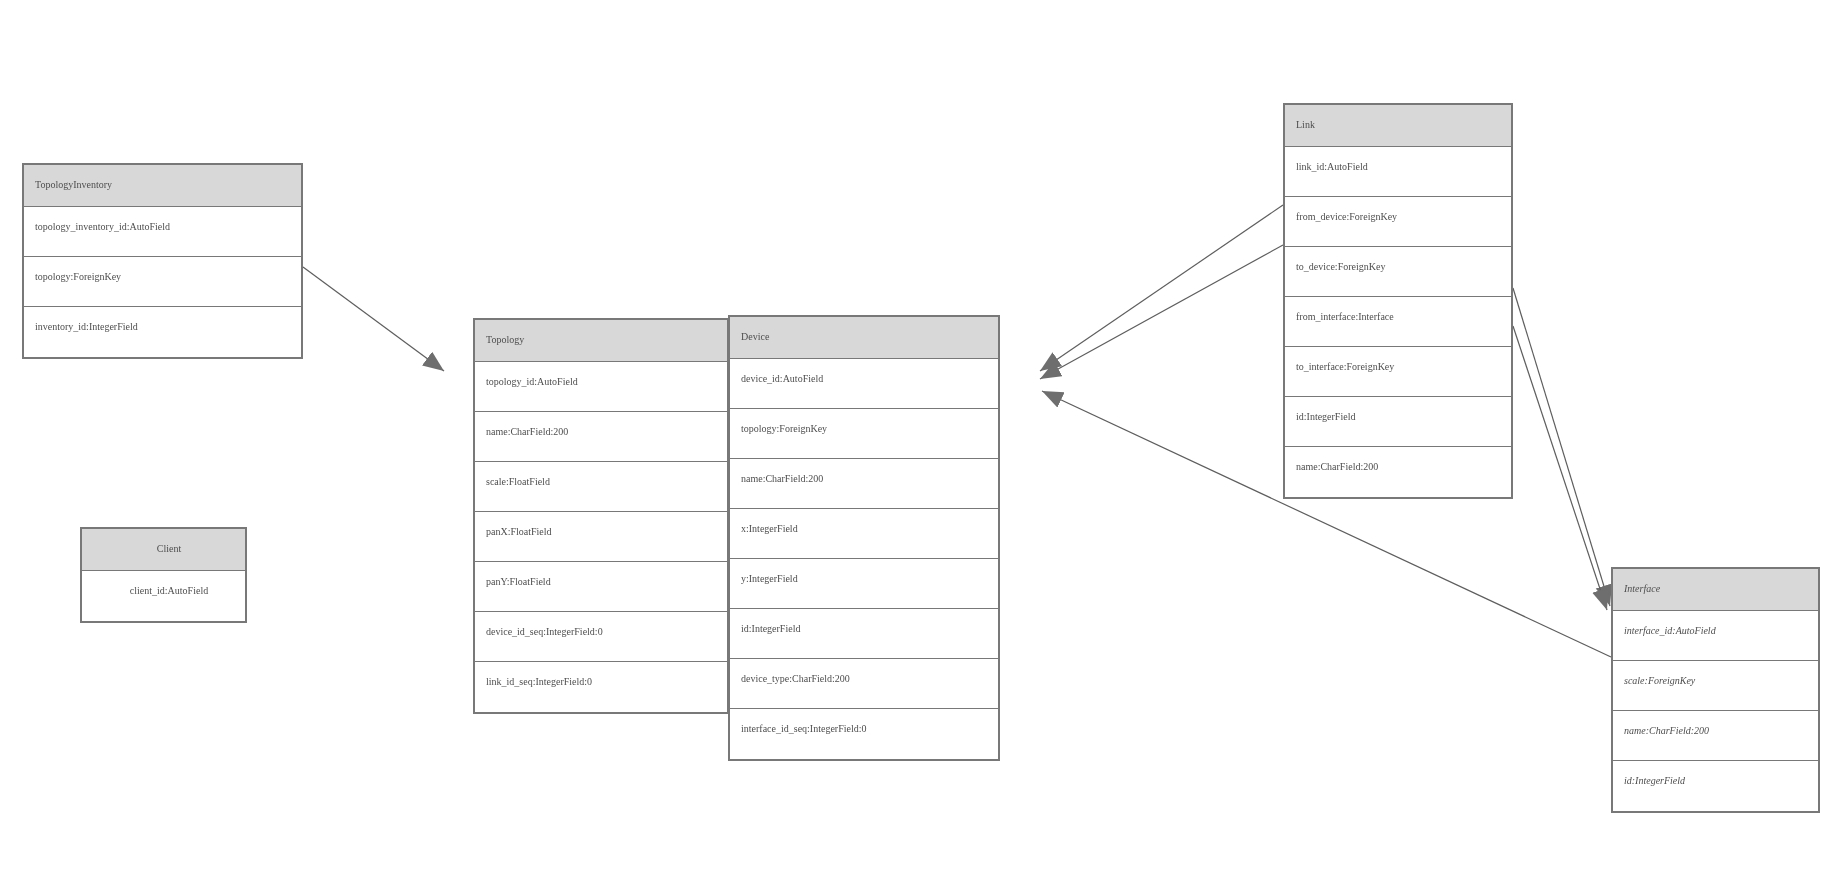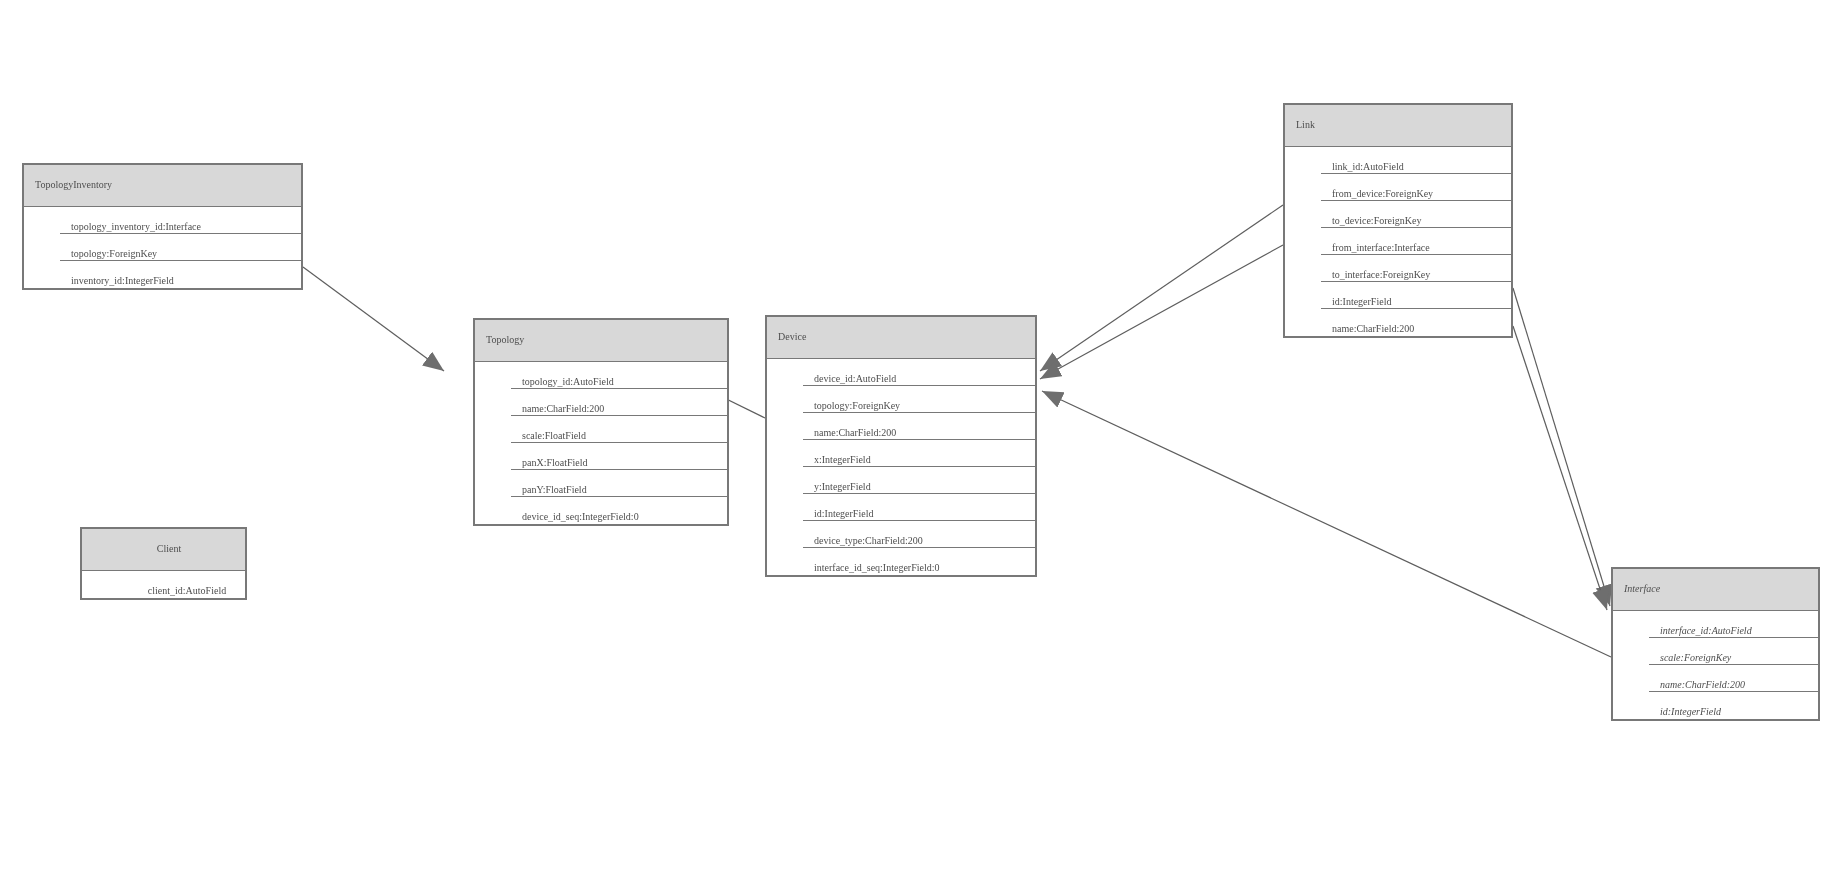--- a/index.html
+++ b/index.html
@@ -22,26 +22,25 @@
     color: var(--text, #4e4e4e);
   }
   .entity-header {
     height: 42px; line-height: 40px;
     padding-left: 11px;
     background: var(--hdr, #d8d8d8);
     border-bottom: 1px solid var(--border, #787878);
     white-space: nowrap; overflow: hidden;
   }
   .field-row {
-    height: 27px; line-height: 39px;
+    height: 50px; line-height: 39px;
     padding-left: 11px;
     border-bottom: 1px solid var(--border, #787878);
     white-space: nowrap; overflow: hidden;
     background: #ffffff;
-    margin-left: 36px;
   }
   .field-row:last-child { border-bottom: none; }
 </style>
 </head>
 <body style="background: rgb(255, 255, 255);">
 
 <div id="canvas">
   <svg id="edges" width="1824" height="874" viewBox="0 0 1824 874">
     <defs>
       <marker id="arrowhead" markerUnits="userSpaceOnUse" markerWidth="24" markerHeight="18" refX="21" refY="8.5" orient="auto">
@@ -52,38 +51,39 @@
       <line x1="765" y1="418" x2="706" y2="389" class="edge" marker-end="url(#arrowhead)"></line>
       <line x1="1283" y1="205" x2="1040" y2="371" class="edge" marker-end="url(#arrowhead)"></line>
       <line x1="1283" y1="245" x2="1040" y2="379" class="edge" marker-end="url(#arrowhead)"></line>
       <line x1="1611" y1="657" x2="1042" y2="391" class="edge" marker-end="url(#arrowhead)"></line>
       <line x1="1513" y1="288" x2="1610" y2="606" class="edge" marker-end="url(#arrowhead)"></line>
       <line x1="1513" y1="326" x2="1607" y2="610" class="edge" marker-end="url(#arrowhead)"></line>
     </svg>
   <div id="entities">
       <div class="entity" style="left: 22px; top: 163px; width: 281px;">
         <div class="entity-header">TopologyInventory</div>
-        <div class="field-row">topology_inventory_id:Interface</div>
+        <div class="field-row">topology_inventory_id:AutoField</div>
         <div class="field-row">topology:ForeignKey</div>
         <div class="field-row">inventory_id:IntegerField</div>
       </div>
       <div class="entity" style="left: 80px; top: 527px; width: 167px; text-align: center;">
         <div class="entity-header">Client</div>
         <div class="field-row">client_id:AutoField</div>
       </div>
       <div class="entity" style="left: 473px; top: 318px; width: 256px;">
         <div class="entity-header">Topology</div>
         <div class="field-row">topology_id:AutoField</div>
         <div class="field-row">name:CharField:200</div>
         <div class="field-row">scale:FloatField</div>
         <div class="field-row">panX:FloatField</div>
         <div class="field-row">panY:FloatField</div>
         <div class="field-row">device_id_seq:IntegerField:0</div>
+        <div class="field-row">link_id_seq:IntegerField:0</div>
       </div>
-      <div class="entity" style="left: 765px; top: 315px; width: 272px;">
+      <div class="entity" style="left: 728px; top: 315px; width: 272px;">
         <div class="entity-header">Device</div>
         <div class="field-row">device_id:AutoField</div>
         <div class="field-row">topology:ForeignKey</div>
         <div class="field-row">name:CharField:200</div>
         <div class="field-row">x:IntegerField</div>
         <div class="field-row">y:IntegerField</div>
         <div class="field-row">id:IntegerField</div>
         <div class="field-row">device_type:CharField:200</div>
         <div class="field-row">interface_id_seq:IntegerField:0</div>
       </div>

